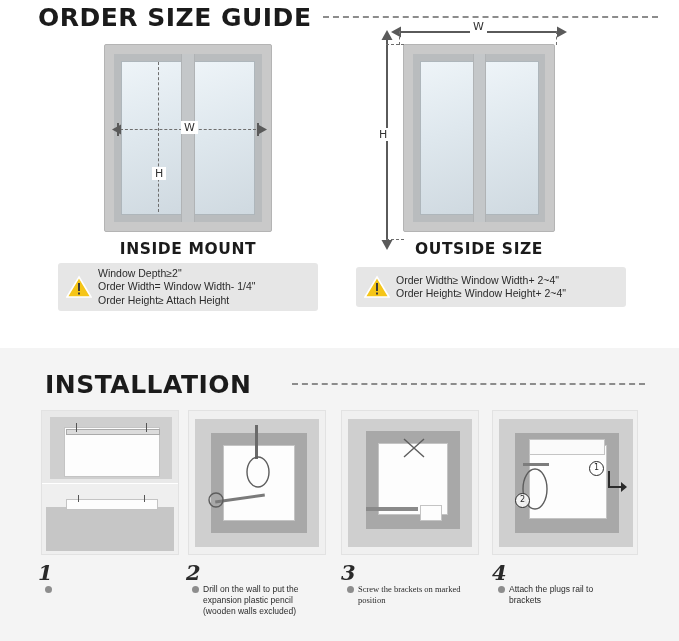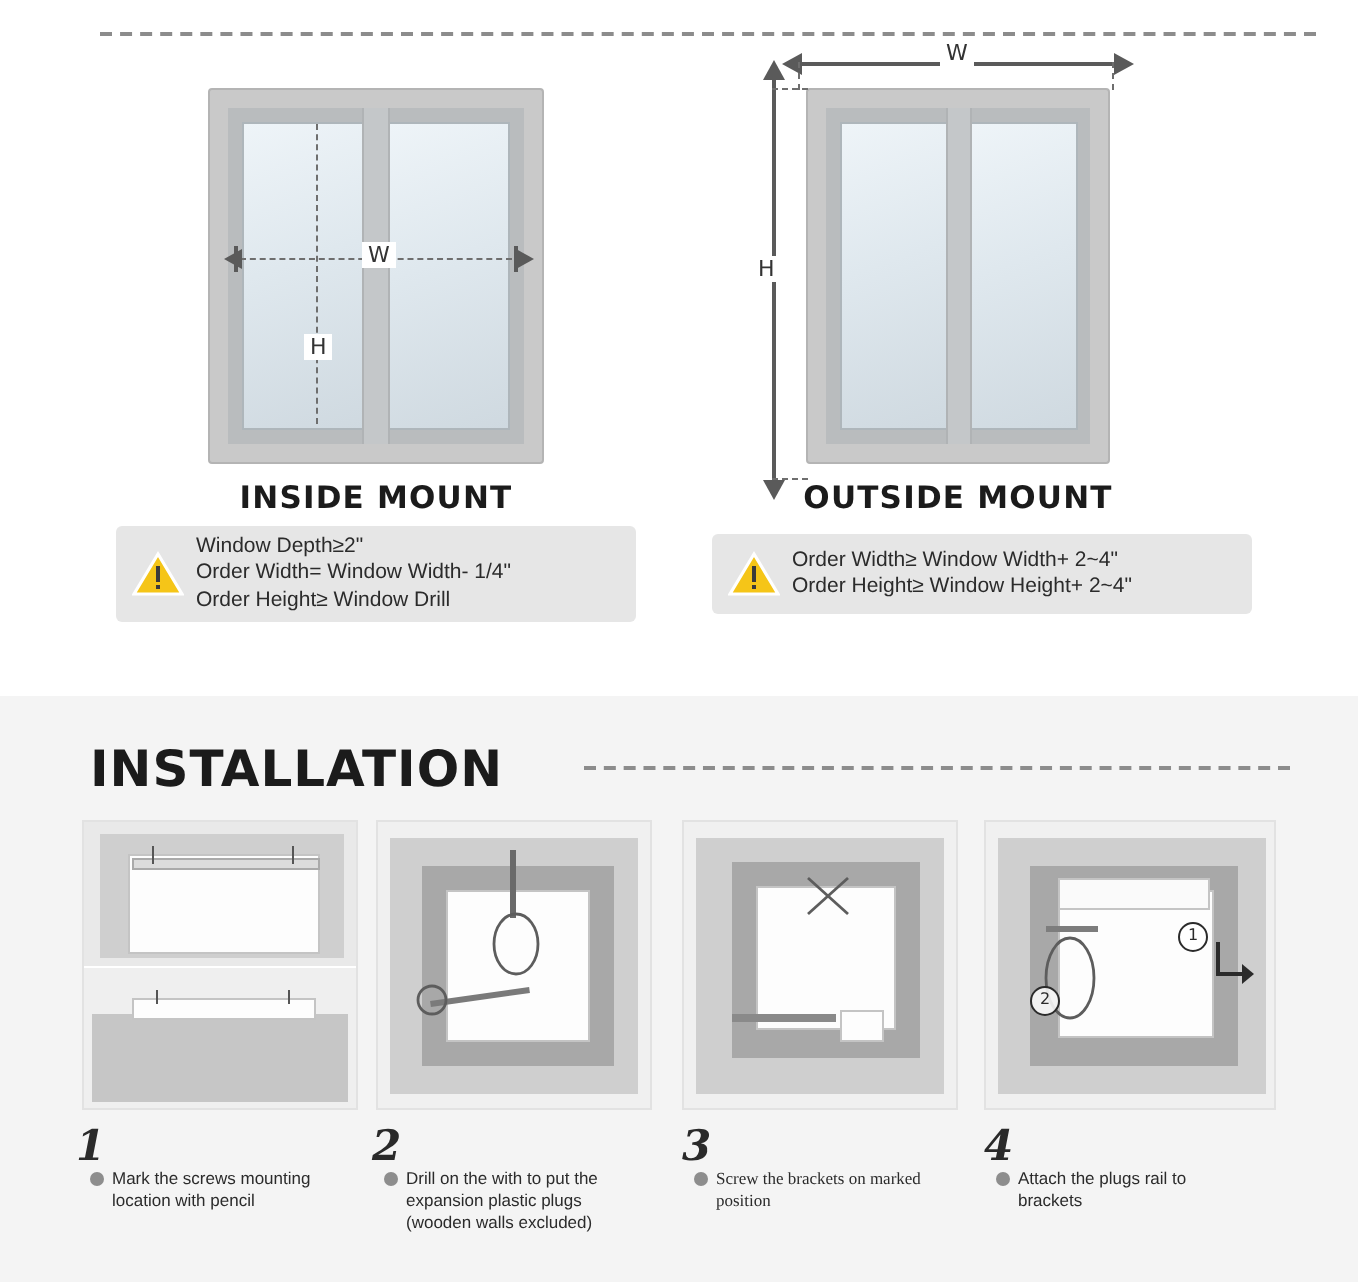--- a/index.html
+++ b/index.html
@@ -243,20 +243,21 @@
   }
 </style>
 </head>
 <body>
 
 <div class="page">
 
   <div class="section-order">
 
     <div class="title-row">
+      <span class="title-text">ORDER SIZE GUIDE</span>
       <span class="title-dashes"></span>
     </div>
 
     <div>
 
       <div class="win-frame" style="left:104px; top:44px; width:168px; height:188px;"></div>
       <div class="win-inner" style="left:114px; top:54px; width:148px; height:168px;"></div>
       <div class="pane" style="left:121px; top:61px; width:63px; height:154px;"></div>
       <div class="pane" style="left:192px; top:61px; width:63px; height:154px;"></div>
       <div class="mullion" style="left:181px; top:54px; width:14px; height:168px;"></div>
@@ -282,21 +283,21 @@
       <div class="warn-icon">
         <svg width="26" height="24" viewBox="0 0 26 24">
           <polygon points="13,2 25,22 1,22" fill="#f5c518" stroke="#ffffff" stroke-width="1.6"></polygon>
           <rect x="12" y="8" width="2" height="8" fill="#3a3a3a"></rect>
           <rect x="12" y="17.5" width="2" height="2" fill="#3a3a3a"></rect>
         </svg>
       </div>
       <div class="note-lines">
         <div>Window Depth≥2"</div>
         <div>Order Width= Window Width- 1/4"</div>
-        <div>Order Height≥ Window Drill</div>
+        <div>Order Height≥ Attach Height</div>
       </div>
     </div>
 
     <div>
       <div class="win-frame" style="left:403px; top:44px; width:152px; height:188px;"></div>
       <div class="win-inner" style="left:413px; top:54px; width:132px; height:168px;"></div>
       <div class="pane" style="left:420px; top:61px; width:55px; height:154px;"></div>
       <div class="pane" style="left:484px; top:61px; width:55px; height:154px;"></div>
       <div class="mullion" style="left:473px; top:54px; width:13px; height:168px;"></div>
 
@@ -315,21 +316,21 @@
       <svg style="position:absolute; left:379px; top:30px;" width="16" height="16">
         <polygon points="8,0 2.5,10 13.5,10" fill="#5a5a5a"></polygon>
       </svg>
       <svg style="position:absolute; left:379px; top:234px;" width="16" height="16">
         <polygon points="8,16 2.5,6 13.5,6" fill="#5a5a5a"></polygon>
       </svg>
       <div class="dim-letter-box" style="left:376px; top:128px;">H</div>
       <div class="dim-dash-h" style="left:386px; top:44px; width:18px;"></div>
       <div class="dim-dash-h" style="left:386px; top:239px; width:18px;"></div>
 
-      <div class="mount-label" style="left:395px; top:240px; width:168px;">OUTSIDE MOUNT</div>
+      <div class="mount-label" style="left:395px; top:240px; width:168px;">OUTSIDE SIZE</div>
     </div>
 
     <div class="note-box" style="left:356px; top:267px; width:270px; height:40px;">
       <div class="warn-icon">
         <svg width="26" height="24" viewBox="0 0 26 24">
           <polygon points="13,2 25,22 1,22" fill="#f5c518" stroke="#ffffff" stroke-width="1.6"></polygon>
           <rect x="12" y="8" width="2" height="8" fill="#3a3a3a"></rect>
           <rect x="12" y="17.5" width="2" height="2" fill="#3a3a3a"></rect>
         </svg>
       </div>
@@ -356,40 +357,39 @@
     <div class="ill-line" style="left:104px; top:12px; width:1px; height:9px; background:#555;"></div>
 
     <div class="ill-wall" style="left:0; top:73px; width:136px; height:70px; background:#efefef;"></div>
     <div class="ill-frame" style="left:4px; top:96px; width:128px; height:44px; background:#c6c6c6;"></div>
     <div class="ill-white" style="left:24px; top:88px; width:92px; height:11px;"></div>
     <div class="ill-line" style="left:36px; top:84px; width:1px; height:7px; background:#555;"></div>
     <div class="ill-line" style="left:102px; top:84px; width:1px; height:7px; background:#555;"></div>
   </div>
   <div class="step-num" style="left:38px; top:560px;">1</div>
   <div class="step-bullet" style="left:45px; top:586px;"></div>
-  <div class="step-text" style="left:56px; top:584px;">Mark the screws mounting location with pencil</div>
 
   <div class="step-card" style="left:188px;">
     <div class="ill-wall" style="left:0; top:0; width:136px; height:143px; background:#f0f0f0;"></div>
     <div class="ill-frame" style="left:6px; top:8px; width:124px; height:128px; background:#cfcfcf;"></div>
     <div class="ill-dark" style="left:22px; top:22px; width:96px; height:100px; background:#a8a8a8;"></div>
     <div class="ill-white" style="left:34px; top:34px; width:72px; height:76px;"></div>
 
     <div class="ill-line" style="left:66px; top:14px; width:3px; height:34px; background:#6a6a6a;"></div>
     <svg style="position:absolute; left:54px; top:44px;" width="30" height="34">
       <ellipse cx="15" cy="17" rx="11" ry="15" fill="none" stroke="#5d5d5d" stroke-width="1.4"></ellipse>
     </svg>
     <div class="ill-line" style="left:26px; top:86px; width:50px; height:3px; background:#7a7a7a; transform:rotate(-8deg);"></div>
     <svg style="position:absolute; left:16px; top:78px;" width="22" height="22">
       <circle cx="11" cy="11" r="7" fill="none" stroke="#5d5d5d" stroke-width="1.4"></circle>
     </svg>
   </div>
   <div class="step-num" style="left:186px; top:560px;">2</div>
   <div class="step-bullet" style="left:192px; top:586px;"></div>
-  <div class="step-text" style="left:203px; top:584px;">Drill on the with to put the expansion plastic plugs (wooden walls excluded)</div>
+  <div class="step-text" style="left:203px; top:584px;">Drill on the wall to put the expansion plastic pencil (wooden walls excluded)</div>
 
   <div class="step-card" style="left:341px;">
     <div class="ill-wall" style="left:0; top:0; width:136px; height:143px; background:#f0f0f0;"></div>
     <div class="ill-frame" style="left:6px; top:8px; width:124px; height:128px; background:#cfcfcf;"></div>
     <div class="ill-dark" style="left:24px; top:20px; width:94px; height:98px; background:#a8a8a8;"></div>
     <div class="ill-white" style="left:36px; top:32px; width:70px; height:72px;"></div>
 
     <div class="ill-white" style="left:78px; top:94px; width:22px; height:16px;"></div>
     <div class="ill-line" style="left:24px; top:96px; width:52px; height:4px; background:#8a8a8a;"></div>
     <svg style="position:absolute; left:58px; top:24px;" width="28" height="26">

